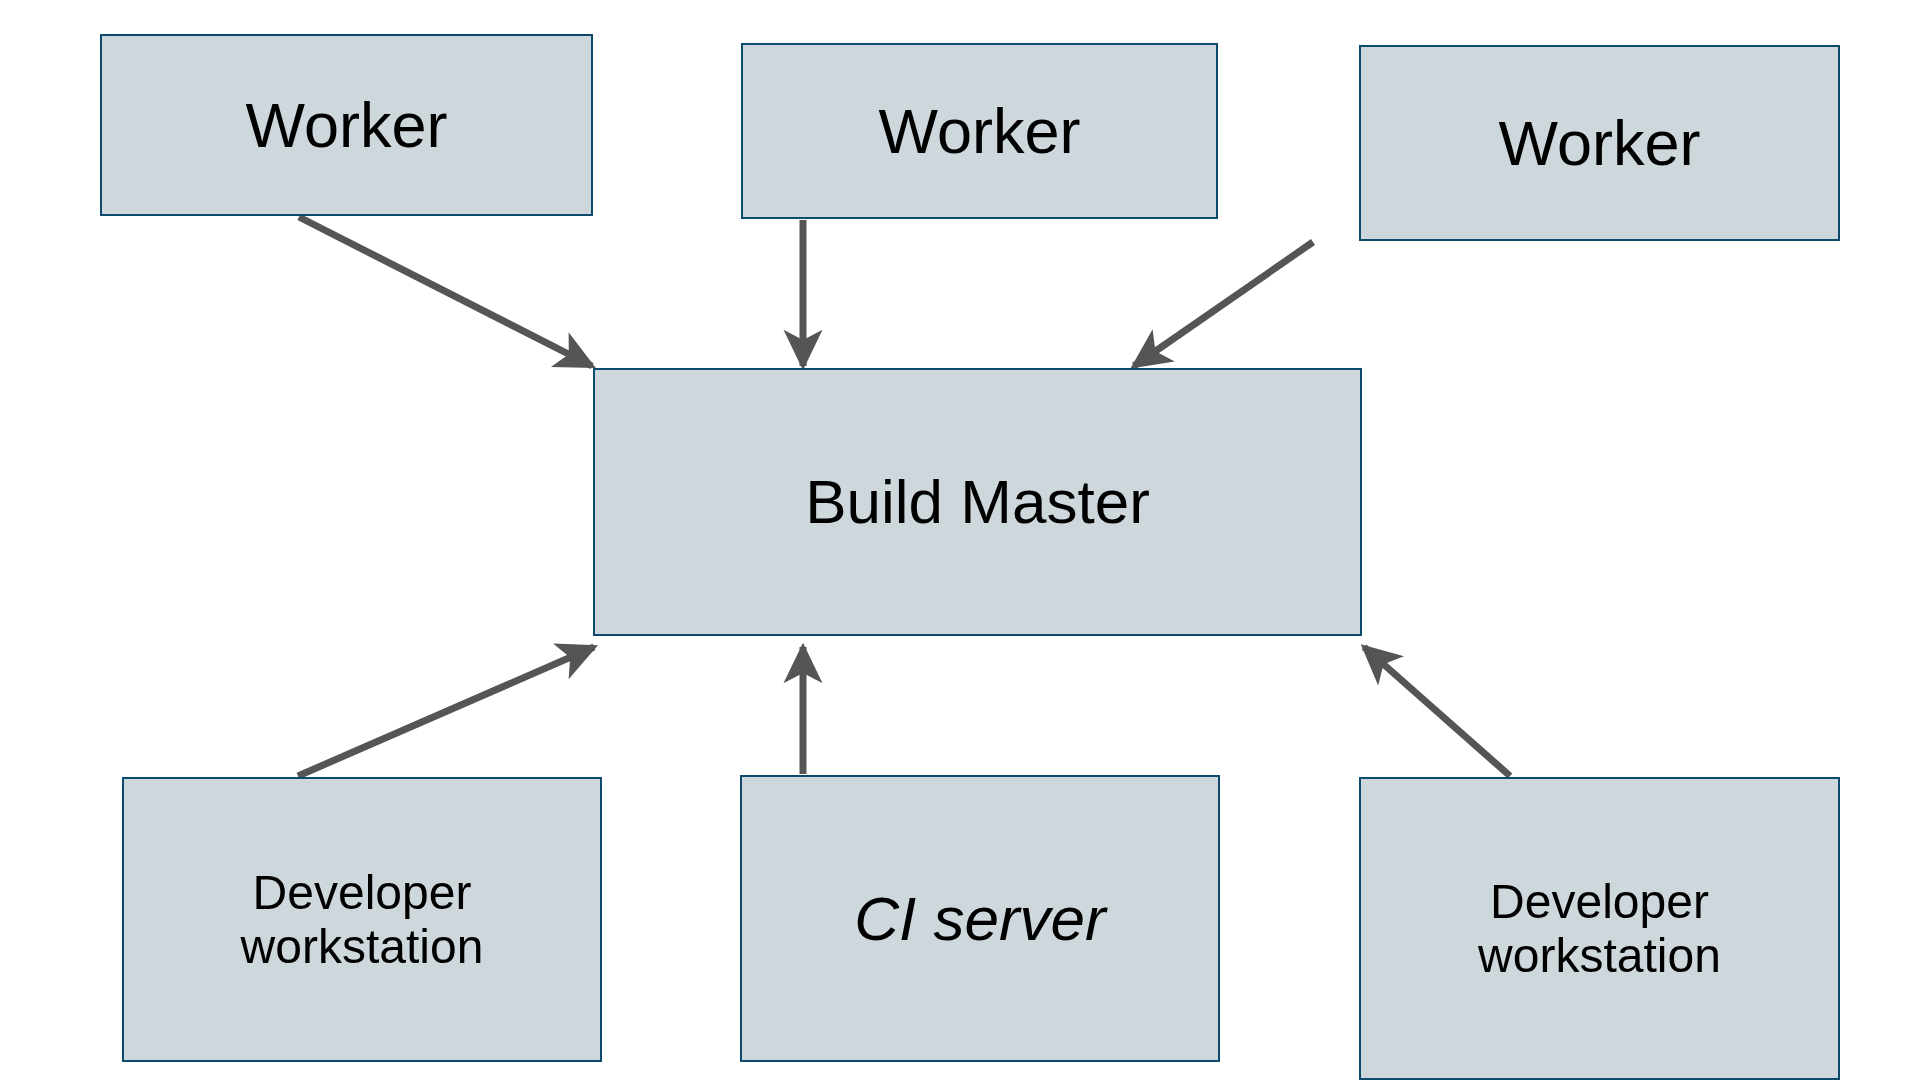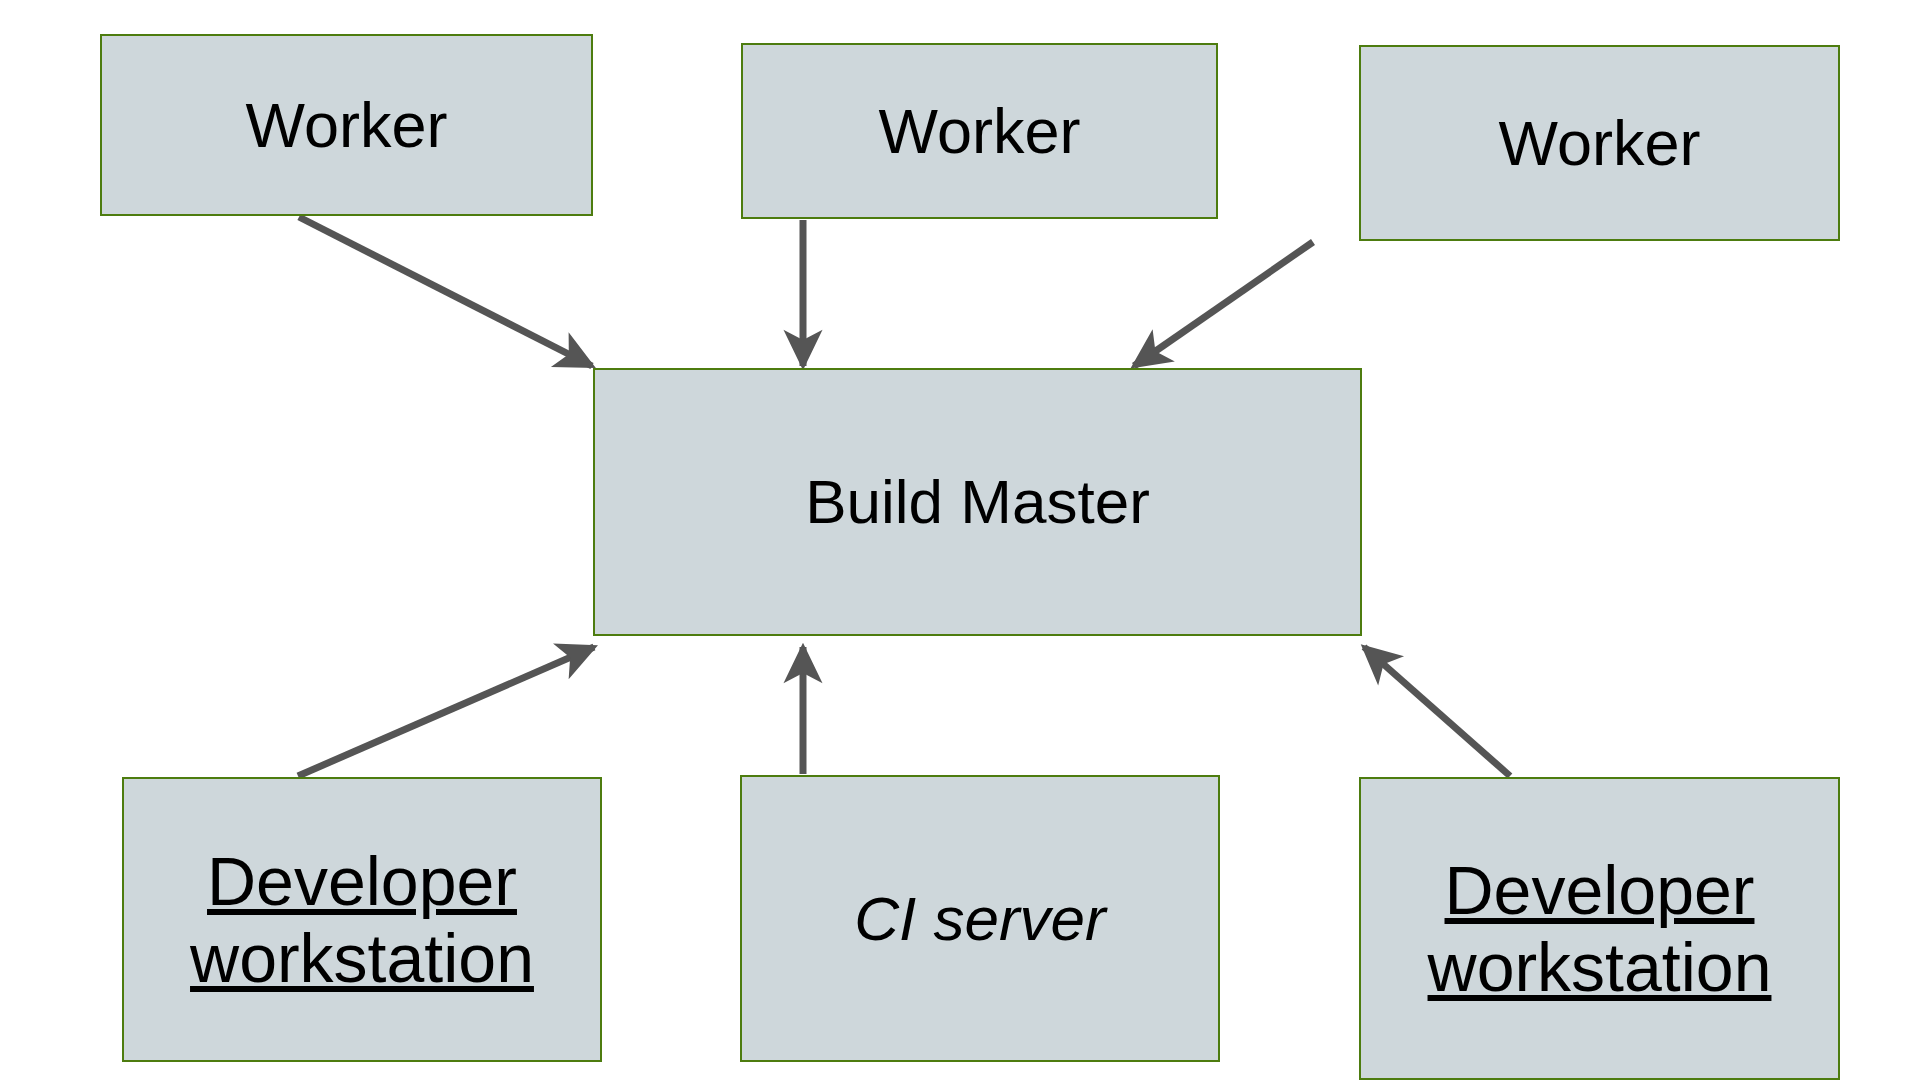--- a/index.html
+++ b/index.html
@@ -23,21 +23,21 @@
     left: 0;
     top: 0;
     width: 1910px;
     height: 1090px;
     pointer-events: none;
   }
   .node {
     position: absolute;
     box-sizing: border-box;
     background: #ced7db;
-    border: 2px solid #4d7c0f;
+    border: 2px solid #0c4a6e;
     display: flex;
     align-items: center;
     justify-content: center;
     text-align: center;
   }
   .node-label {
     color: #000000;
     font-family: "Liberation Sans", sans-serif;
     font-weight: 400;
     line-height: 1.12;
@@ -53,21 +53,21 @@
   #node-ci-server     { left: 740px;  top: 775px; width: 480px; height: 287px; font-style: italic; }
   #node-dev-right     { left: 1359px; top: 777px; width: 481px; height: 303px; }
 
   #node-worker-1 .node-label,
   #node-worker-2 .node-label,
   #node-worker-3 .node-label { font-size: 63px; }
 
   #node-build-master .node-label { font-size: 62px; }
 
   #node-dev-left .node-label,
-  #node-dev-right .node-label { font-size: 68px; text-decoration: underline; }
+  #node-dev-right .node-label { font-size: 48px; }
 
   #node-ci-server .node-label { font-size: 62px; }
 </style>
 </head>
 <body>
 
 <div id="canvas">
 
   <svg id="edge-layer" viewBox="0 0 1910 1090" width="1910" height="1090" xmlns="http://www.w3.org/2000/svg">
     <defs>

